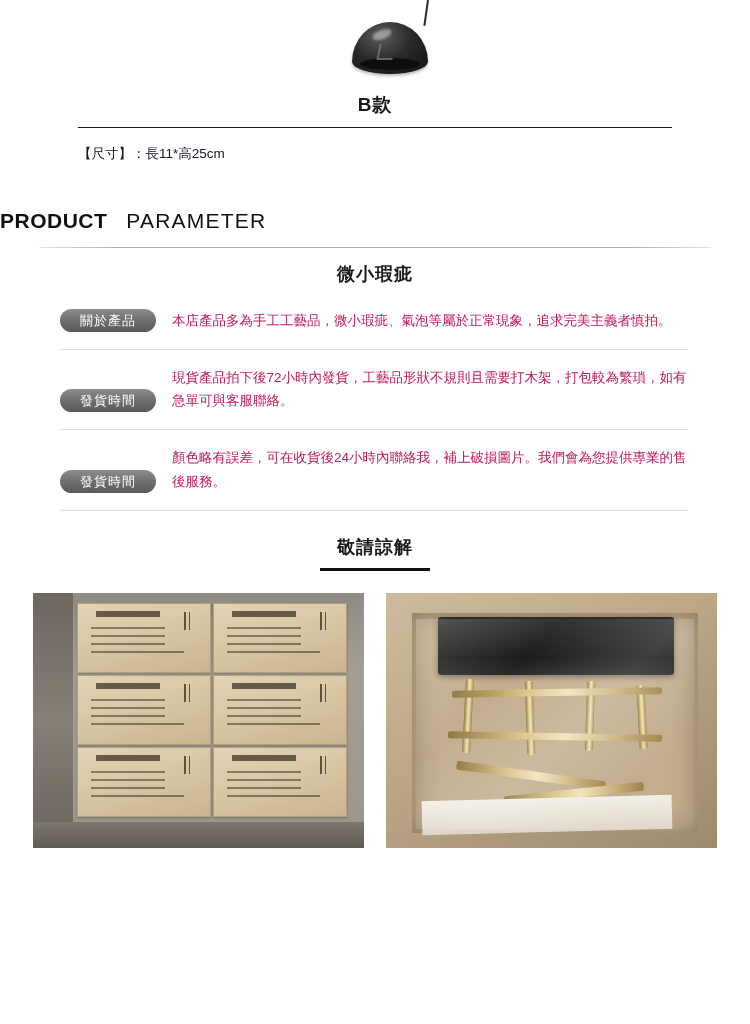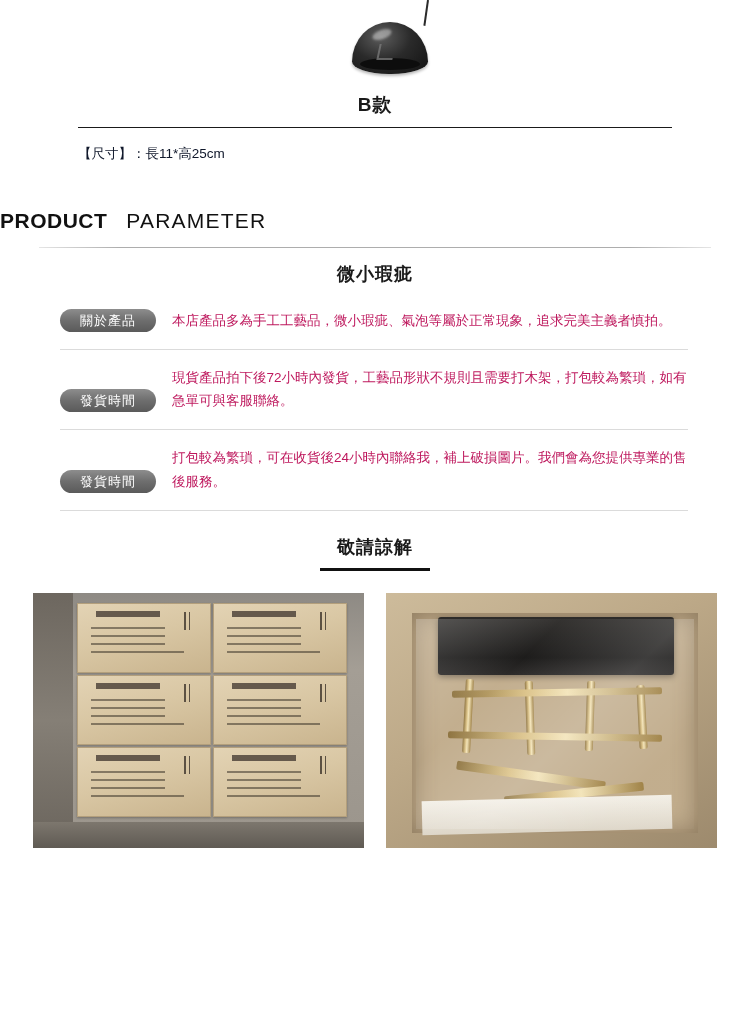--- a/index.html
+++ b/index.html
@@ -325,21 +325,21 @@
   <li>
     <div class="notice-row" style="margin-top:16px;">
       <div class="pill">發貨時間</div>
       <div class="notice-text">現貨產品拍下後72小時內發貨，工藝品形狀不規則且需要打木架，打包較為繁瑣，如有急單可與客服聯絡。</div>
     </div>
     <div class="row-rule"></div>
   </li>
   <li>
     <div class="notice-row" style="margin-top:16px;">
       <div class="pill">發貨時間</div>
-      <div class="notice-text">打包較為繁瑣，可在收貨後24小時內聯絡我，補上破損圖片。我們會為您提供專業的售後服務。</div>
+      <div class="notice-text">顏色略有誤差，可在收貨後24小時內聯絡我，補上破損圖片。我們會為您提供專業的售後服務。</div>
     </div>
     <div class="row-rule"></div>
   </li>
 </ul>
 
 <div class="pack-heading">敬請諒解</div>
 <div class="pack-underline"></div>
 
 <div class="photos">
 

